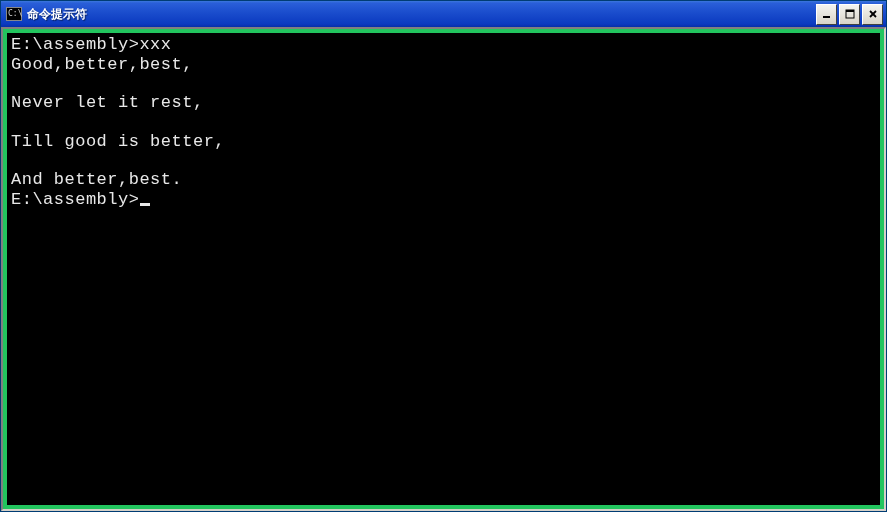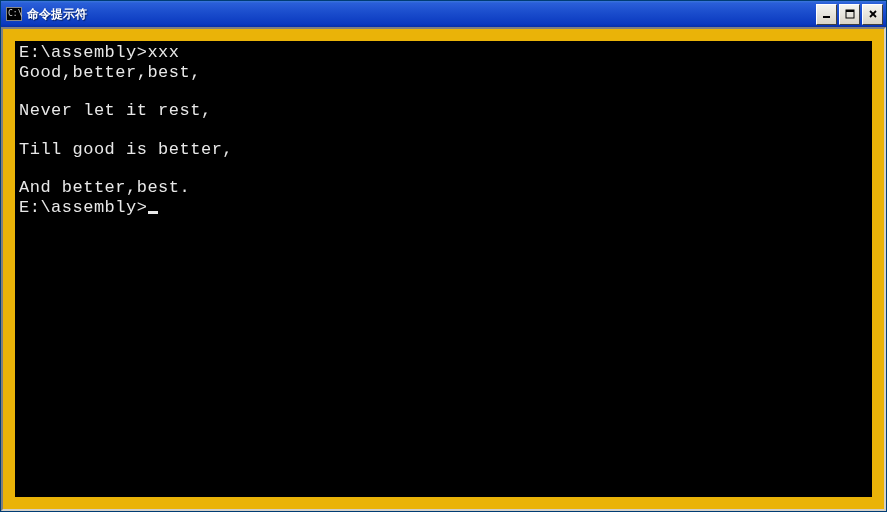--- a/index.html
+++ b/index.html
@@ -72,25 +72,25 @@
       font-weight: bold;
       color: #000;
       cursor: pointer;
     }
     .titlebar-btn svg {
       width: 10px;
       height: 10px;
     }
     .client-area {
       flex: 1;
-      background: #eab308;
+      background: #22c55e;
       border: 2px solid #d4d0c8;
       border-top-color: #808080;
       border-left-color: #808080;
-      padding: 12px;
+      padding: 4px;
       overflow: hidden;
     }
     .terminal {
       width: 100%;
       height: 100%;
       background: #000;
       color: #e8e8e8;
       font-family: "Consolas", "Lucida Console", "Courier New", monospace;
       font-size: 17px;
       line-height: 1.15;

